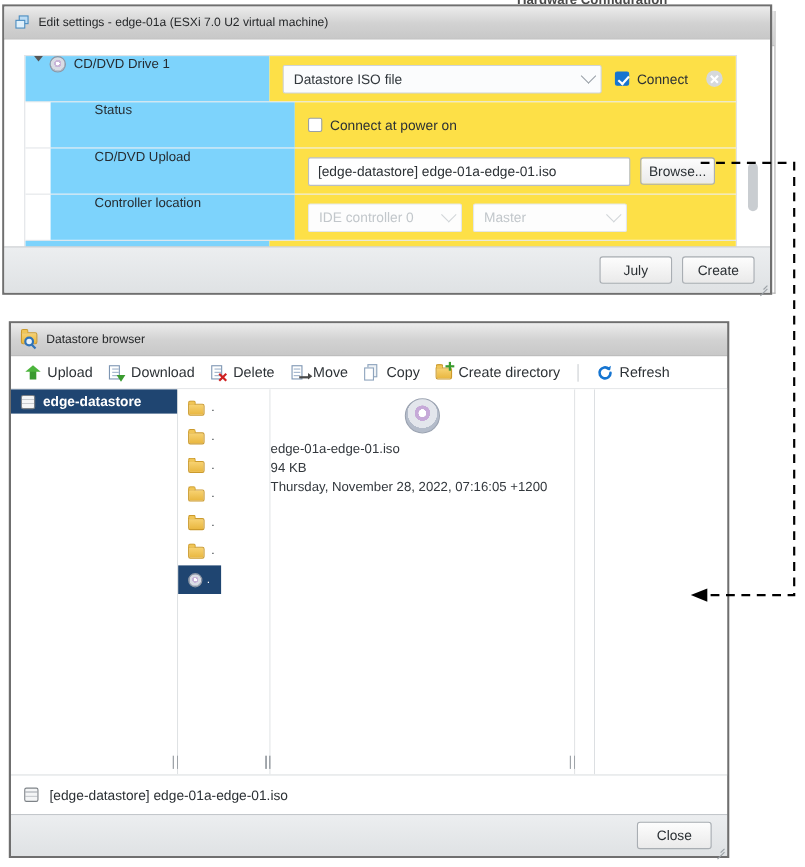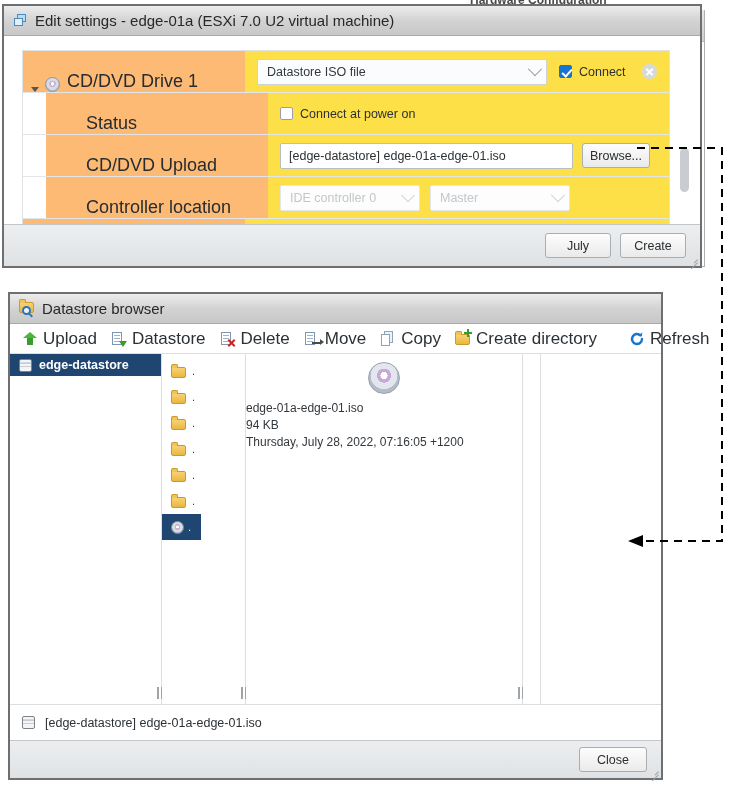--- a/index.html
+++ b/index.html
@@ -64,21 +64,21 @@
   .titlebar {
     height: 30px;
     background: linear-gradient(to bottom, #ececec 0%, #d2d2d2 52%, #c8c8c8 100%);
     border-bottom: 1px solid #a8a8a8;
     display: flex;
     align-items: center;
     padding-left: 9px;
     box-sizing: border-box;
   }
   .titlebar .title-text {
-    font-size: 15px;
+    font-size: 11px;
     color: #26282a;
     margin-left: 7px;
     white-space: nowrap;
   }
 
   
   #edit-settings {
     left: 2px;
     top: 4px;
     width: 700px;
@@ -107,25 +107,25 @@
   }
   .es-row {
     display: flex;
     align-items: stretch;
     border-bottom: 1px solid #e3e6e9;
     min-height: 41px;
   }
   .es-row .es-label {
     width: 222px;
     flex: 0 0 222px;
-    background: #fdba74;
-    display: flex;
-    align-items: flex-end;
-    box-sizing: border-box;
-    font-size: 18px;
+    background: #7dd3fc;
+    display: flex;
+    align-items: flex-start;
+    box-sizing: border-box;
+    font-size: 12px;
     color: #262c31;
   }
   .es-row.hdr .es-label { padding-left: 8px; }
   .es-row .es-label.indent { padding-left: 40px; margin-left: 23px; }
   .es-row .es-value {
     flex: 1 1 auto;
     display: flex;
     align-items: center;
     padding-left: 12px;
     box-sizing: border-box;
@@ -305,21 +305,21 @@
     left: 0; right: 0;
     top: 30px;
     height: 30px;
     background: #ffffff;
     border-bottom: 1px solid #dcdfe2;
     display: flex;
     align-items: center;
     padding-left: 12px;
     box-sizing: border-box;
     gap: 14px;
-    font-size: 17px;
+    font-size: 13px;
     color: #2c3135;
   }
   .tb-item { display: flex; align-items: center; gap: 5px; cursor: default; white-space: nowrap; }
   .tb-sep { width: 1px; height: 16px; background: #ccd0d3; margin: 0 2px; }
 
   
   .ic { width: 16px; height: 16px; position: relative; flex: 0 0 auto; }
   .ic-upload::before {
     content: "";
     position: absolute; left: 5px; top: 6px;
@@ -684,21 +684,21 @@
       <div class="tb-item">
         <span class="ic ic-upload"></span>
         <span>Upload</span>
       </div>
 
       <div class="tb-item">
         <span class="ic">
           <span class="doc"></span>
             <span class="badge-dl"></span>
         </span>
-        <span>Datastore</span>
+        <span>Download</span>
       </div>
 
       <div class="tb-item">
         <span class="ic">
           <span class="doc"></span>
             <span class="badge-x">
               <i></i>
               <i></i>
             </span>
         </span>
@@ -799,21 +799,21 @@
         <div class="col-grip" style="right:-5px;"></div>
       </div>
 
       <div class="ds-col col-detail">
         <div class="detail-card">
           <div class="disc-wrap">
             <span class="cd-icon big"></span>
           </div>
           <div>edge-01a-edge-01.iso</div>
           <div>94 KB</div>
-          <div>Thursday, July 28, 2022, 07:16:05 +1200</div>
+          <div>Thursday, November 28, 2022, 07:16:05 +1200</div>
         </div>
         <div class="col-grip" style="right:-5px;"></div>
       </div>
 
       <div class="ds-col col-blank1"></div>
       <div class="ds-col col-blank2"></div>
     </div>
 
     <div class="ds-status">
       <span class="ds-icon-store" style="margin-right:10px;"></span>

